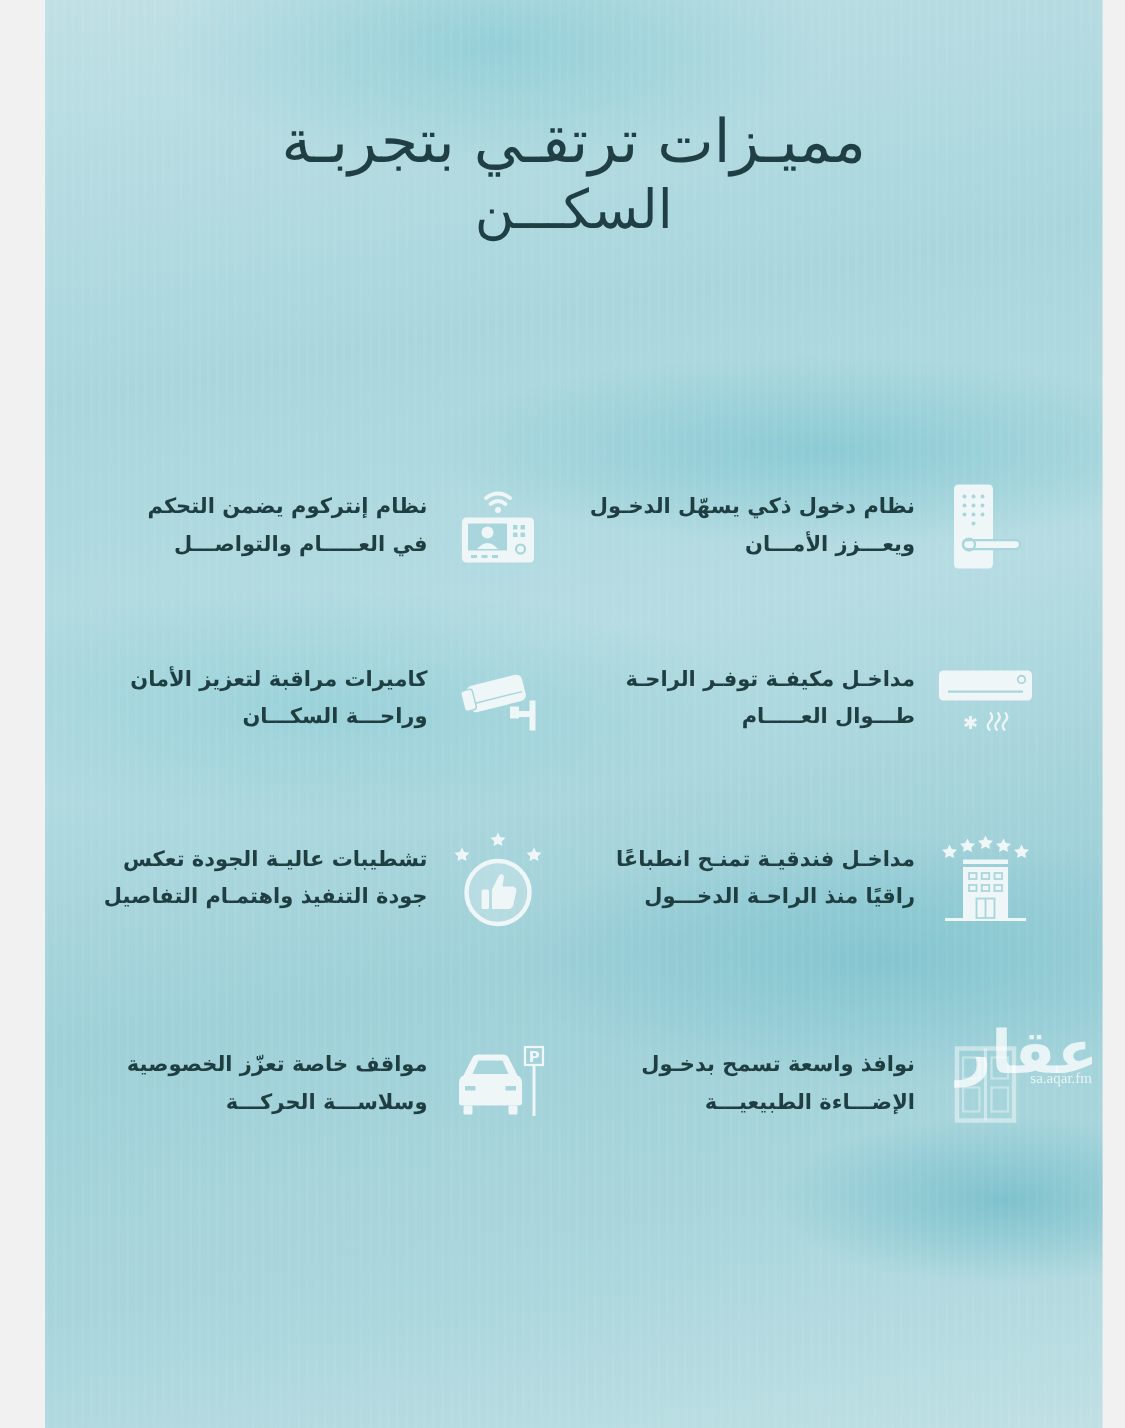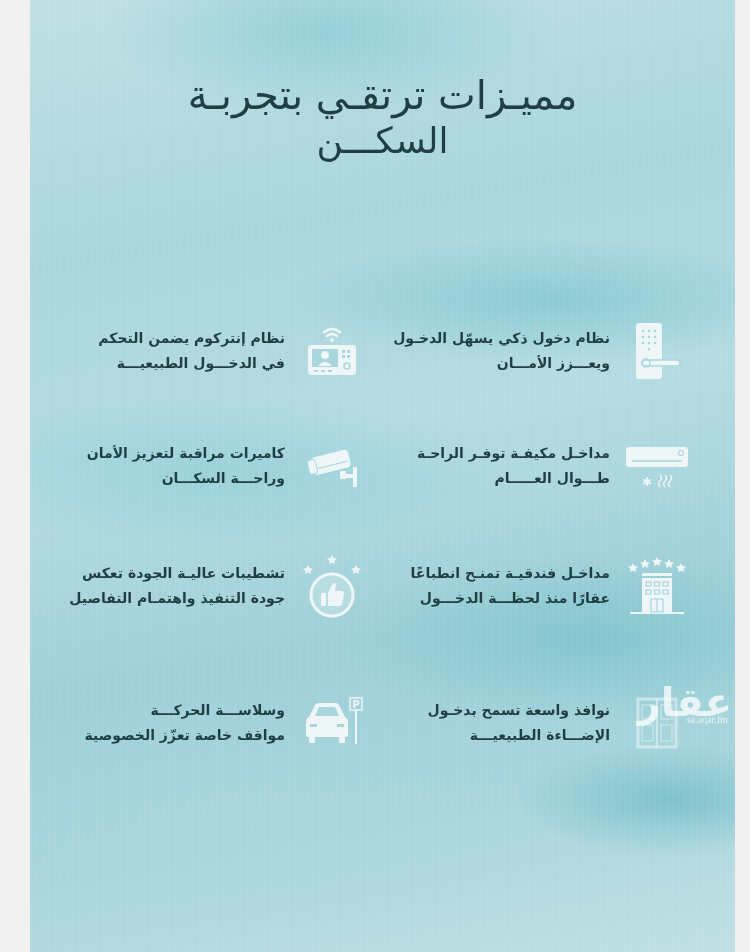--- a/index.html
+++ b/index.html
@@ -158,21 +158,21 @@
         <circle cx="43" cy="43" r="3" fill="none" stroke="#a9d6dd" stroke-width="1.5"></circle>
         <g fill="#a9d6dd">
           <rect x="10" y="47" width="4" height="2"></rect>
             <rect x="17" y="47" width="4" height="2"></rect>
             <rect x="24" y="47" width="4" height="2"></rect>
         </g>
       </svg>
     </div>
     <div class="text">
       <div>نظام إنتركوم يضمن التحكم</div>
-      <div>في الدخـــول الطبيعيـــة</div>
+      <div>في العـــــام والتواصـــل</div>
     </div>
   </div>
 
   <div class="feature" style="right:45px; top:433px;">
     <div class="icon">
       <svg width="66" height="50" viewBox="0 0 66 50">
         <rect x="2" y="6" width="62" height="20" rx="3" fill="#eef6f7"></rect>
         <line x1="8" y1="20" x2="58" y2="20" stroke="#a9d6dd" stroke-width="1.5"></line>
         <circle cx="57" cy="12" r="2.5" fill="none" stroke="#a9d6dd" stroke-width="1.2"></circle>
         <text x="18" y="45" font-size="12" fill="#eef6f7" font-family="DejaVu Sans, sans-serif">✱</text>
@@ -226,21 +226,21 @@
           <rect x="20" y="35" width="5" height="4"></rect>
             <rect x="28.5" y="35" width="5" height="4"></rect>
             <rect x="37" y="35" width="5" height="4"></rect>
           <rect x="25" y="44" width="12" height="13"></rect>
           <line x1="31" y1="44" x2="31" y2="57"></line>
         </g>
       </svg>
     </div>
     <div class="text">
       <div>مداخـل فندقيـة تمنـح انطباعًا</div>
-      <div>عقارًا منذ لحظـــة الدخـــول</div>
+      <div>راقيًا منذ الراحـة الدخـــول</div>
     </div>
   </div>
 
   <div class="feature" style="right:370px; top:553px;">
     <div class="icon">
       <svg width="62" height="66" viewBox="0 0 62 66">
         <g fill="#eef6f7">
           <polygon points="7,6 8.5,9 12,9.5 9.5,12 10,15 7,13.5 4,15 4.5,12 2,9.5 5.5,9" transform="translate(0,6)"></polygon>
           <polygon points="7,6 8.5,9 12,9.5 9.5,12 10,15 7,13.5 4,15 4.5,12 2,9.5 5.5,9" transform="translate(24,-4)"></polygon>
           <polygon points="7,6 8.5,9 12,9.5 9.5,12 10,15 7,13.5 4,15 4.5,12 2,9.5 5.5,9" transform="translate(48,6)"></polygon>
@@ -285,22 +285,22 @@
         </g>
         <path d="M14 21 L18 12 L34 12 L38 21 Z" fill="#a9d6dd"></path>
         <rect x="9" y="29" width="7" height="3" fill="#a9d6dd"></rect>
         <rect x="36" y="29" width="7" height="3" fill="#a9d6dd"></rect>
         <rect x="49" y="3" width="12" height="12" fill="none" stroke="#eef6f7" stroke-width="1.5"></rect>
         <text x="51.5" y="13" font-size="10" fill="#eef6f7" font-family="DejaVu Sans, sans-serif" font-weight="bold">P</text>
         <rect x="54" y="15" width="2" height="34" fill="#eef6f7"></rect>
       </svg>
     </div>
     <div class="text">
+      <div>مواقف خاصة تعزّز الخصوصية</div>
       <div>وسلاســـة الحركـــة</div>
-      <div>مواقف خاصة تعزّز الخصوصية</div>
     </div>
   </div>
 
   <div class="watermark">
     <div class="wm-arabic">عقار</div>
     <div class="wm-url">sa.aqar.fm</div>
   </div>
 </div>
 
 </body></html>

